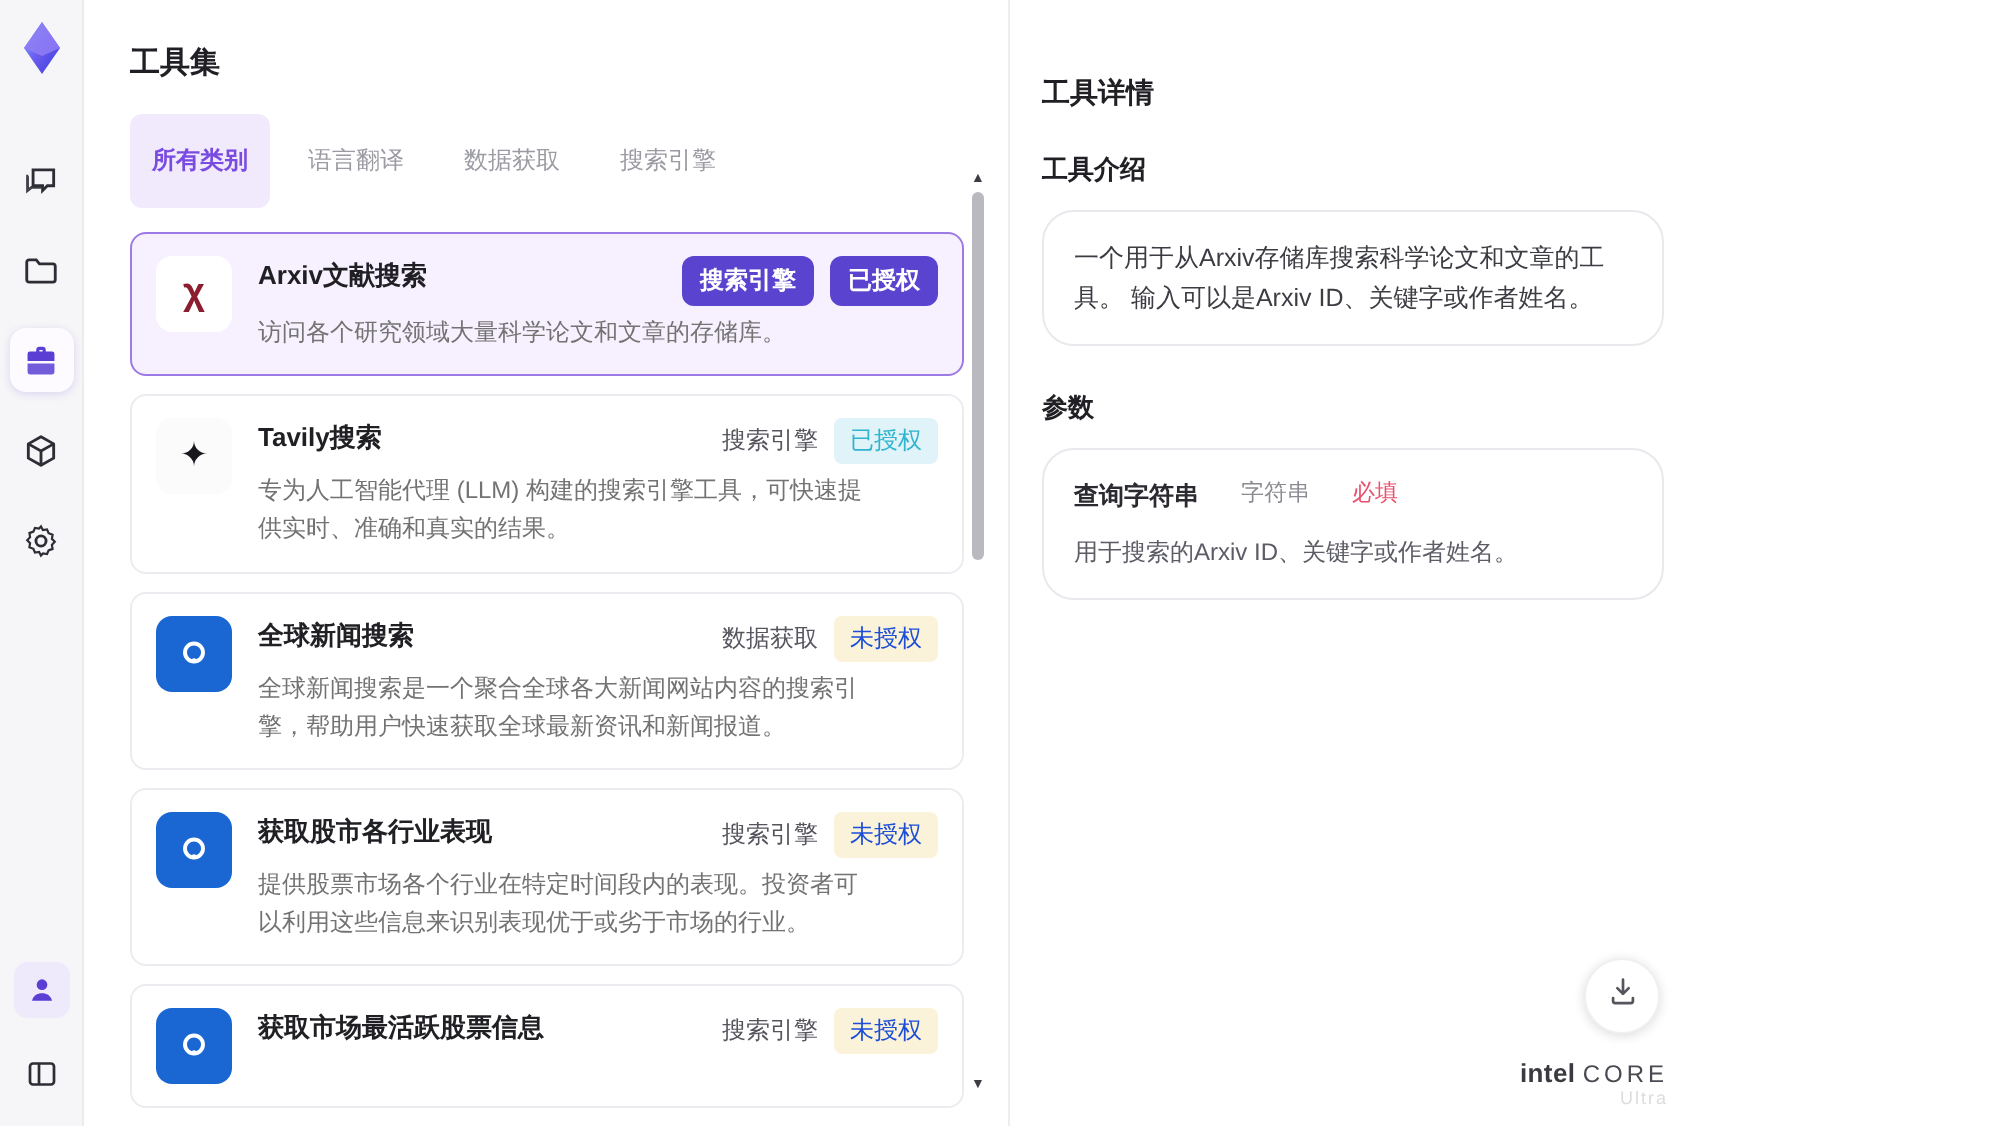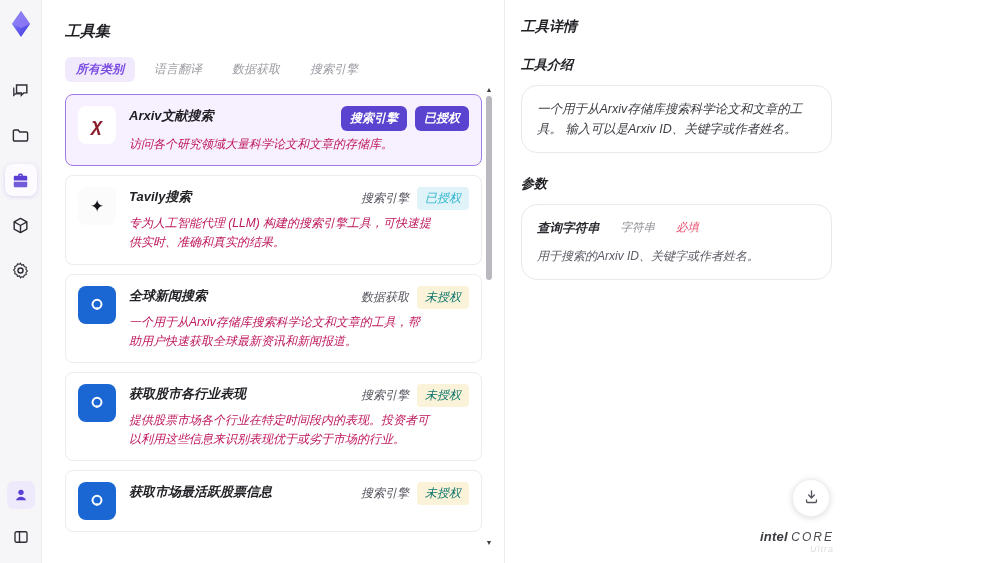--- a/index.html
+++ b/index.html
@@ -2,21 +2,21 @@
 <html><head>
 <meta charset="utf-8">
 <style>
   * { box-sizing: border-box; }
   html,body { margin:0; padding:0; }
   body {
     width:1000px; height:563px; overflow:hidden; background:#fff;
     font-family:"Liberation Sans","DejaVu Sans",sans-serif;
     color:#1f1f24; -webkit-font-smoothing:antialiased;
   }
-  .app { display:flex; width:852px; height:563px;font-style:italic; }
+  .app { display:flex; width:852px; height:563px; }
 
   
   .rail {
     width:42px; background:#f6f6f8; border-right:1px solid #ececee;
     display:flex; flex-direction:column; align-items:center;
     padding:8px 0 10px; flex:none;
   }
   .logo { width:32px; height:32px; margin-bottom:34px; }
   .rail-nav { display:flex; flex-direction:column; gap:13px; align-items:center; }
   .rail-item {
@@ -28,21 +28,21 @@
   .rail-bottom { margin-top:auto; display:flex; flex-direction:column; gap:12px; align-items:center; }
   .rail-item.user { background:#eee9fb; color:#5b3fd4; width:28px; height:28px; border-radius:7px; }
 
   
   .list-panel {
     width:463px; flex:none; position:relative;
     padding:18px 0 0 23px; border-right:1px solid #ededf0; background:#fff;
   }
   .page-title { font-size:15px; font-weight:bold; margin:4px 0 16px; }
   .tabs { display:flex; gap:8px; margin-bottom:12px; }
-  .tab { font-size:12px; color:#9b9ba3; padding:4px 11px; border-radius:6px; cursor:pointer; white-space:nowrap; }
+  .tab { font-size:12px; color:#9b9ba3; padding:15px 11px; border-radius:6px; cursor:pointer; white-space:nowrap; }
   .tab.active { color:#7a4be0; background:#f1eafc; font-weight:bold; }
 
   .cards { width:417px; height:457px; overflow:hidden; }
   .card {
     border:1px solid #ececf0; border-radius:8px; background:#fff;
     padding:11px 12px; margin-bottom:9px; display:flex; gap:13px; cursor:pointer;
   }
   .card.selected { background:#f7f0fe; border:1.5px solid #9e7ae5; }
   .tool-icon {
     width:38px; height:38px; border-radius:8px; flex:none;
@@ -56,34 +56,34 @@
   .card-body { flex:1; min-width:0; }
   .card-top { display:flex; align-items:flex-start; }
   .tool-name { font-size:13px; font-weight:bold; padding-top:1px; }
   .badges { margin-left:auto; display:flex; gap:8px; align-items:center; white-space:nowrap; }
   .cat-plain { font-size:12px; color:#55555e; }
   .pill {
     background:#5a43cf; color:#fff; font-size:12px; font-weight:bold;
     padding:4px 9px; border-radius:6px;
   }
   .auth-ok { background:#dff3f8; color:#31b5ce; font-size:12px; padding:3px 8px; border-radius:4px; }
-  .auth-no { background:#fbf3d9; color:#0f766e; font-size:12px; padding:3px 8px; border-radius:4px; }
-  .tool-desc { font-size:12px; color:#be185d; line-height:1.6; margin-top:4px; width:302px; }
+  .auth-no { background:#fbf3d9; color:#1d4ed8; font-size:12px; padding:3px 8px; border-radius:4px; }
+  .tool-desc { font-size:12px; color:#737373; line-height:1.6; margin-top:4px; width:302px; }
 
   
   .scrollbar { position:absolute; top:86px; bottom:16px; right:10px; width:10px; }
   .sb-arrow { position:absolute; left:0; width:10px; height:8px; font-size:7px; line-height:8px;
               text-align:center; color:#3c3c42; cursor:pointer; }
   .sb-up { top:0; } .sb-down { bottom:0; }
   .sb-thumb { position:absolute; left:2px; width:6px; top:10px; height:184px;
               background:#b9b9bf; border-radius:3px; cursor:grab; }
 
   
   .details { flex:1; position:relative; padding:18px 20px 0 16px; background:#fff; }
-  .details-title { font-size:14px; font-weight:bold; margin:0 0 20px; }
+  .details-title { font-size:14px; font-weight:bold; margin:20px 0 20px; }
   .section-title { font-size:13px; font-weight:bold; margin:0 0 11px; }
   .box {
     border:1px solid #e9e9ed; border-radius:16px; background:#fff;
     padding:13px 15px; font-size:12.5px; color:#3c3c43; line-height:1.6; margin-bottom:22px;
   }
   .param-line { display:flex; align-items:flex-start; gap:21px; }
   .param-name { font-size:12.5px; font-weight:bold; color:#2a2a30; }
   .param-type { font-size:11.5px; color:#8b8b93; }
   .param-req  { font-size:11.5px; color:#e8506e; }
   .param-desc { font-size:12px; color:#5c5c66; margin-top:9px; }
@@ -229,21 +229,21 @@
           </svg>
         </div>
         <div class="card-body">
           <div class="card-top">
             <span class="tool-name">全球新闻搜索</span>
             <span class="badges">
               <span class="cat-plain">数据获取</span>
               <span class="auth-no">未授权</span>
             </span>
           </div>
-          <div class="tool-desc">一个用于从Arxiv存储库搜索科学论文和文章的工具，帮助用户快速获取全球最新资讯和新闻报道。</div>
+          <div class="tool-desc">全球新闻搜索是一个聚合全球各大新闻网站内容的搜索引擎，帮助用户快速获取全球最新资讯和新闻报道。</div>
         </div>
       </div>
 
       <div class="card">
         <div class="tool-icon blue">
           <svg width="18" height="18" viewBox="0 0 24 24" fill="none" stroke="#fff" stroke-width="2.6">
             <circle cx="12" cy="11" r="6"></circle>
               <circle cx="12" cy="16.5" r="1.6" fill="#fff" stroke="none"></circle>
           </svg>
         </div>

